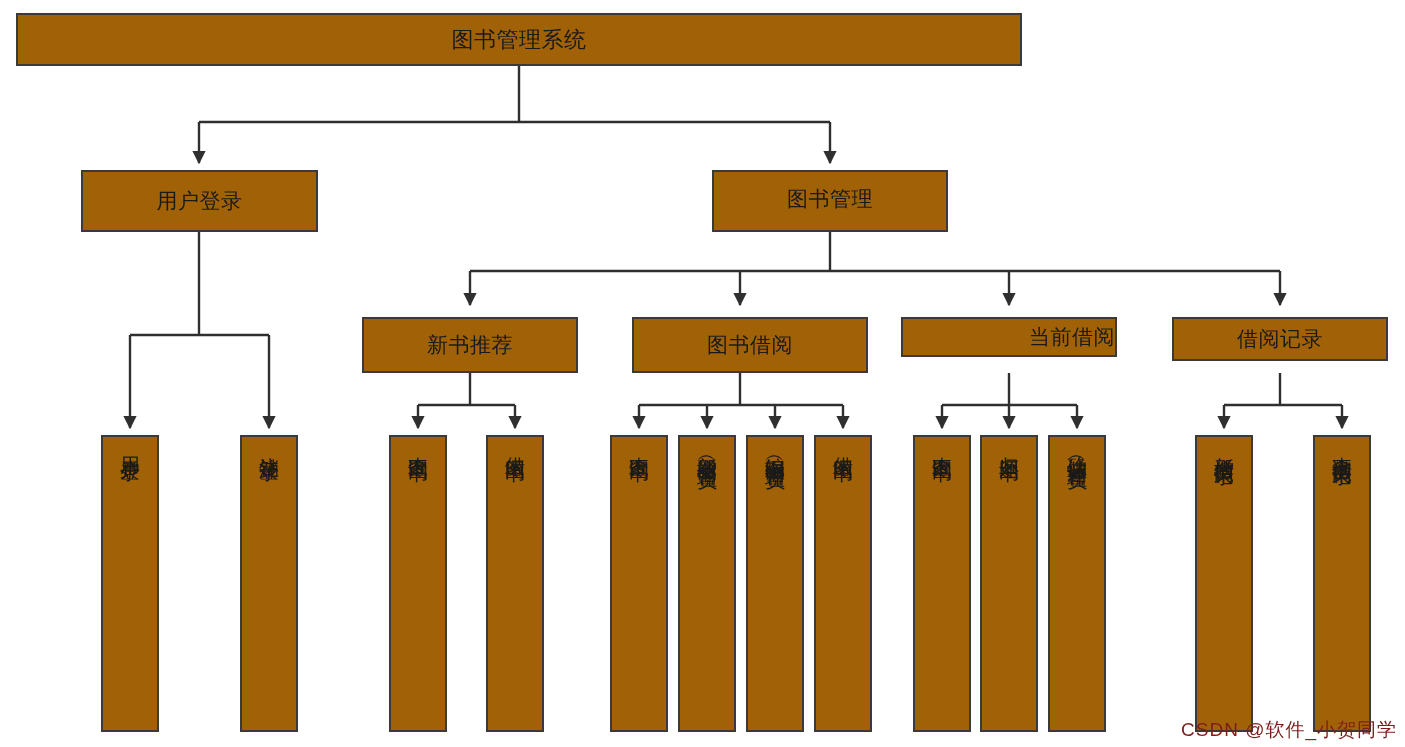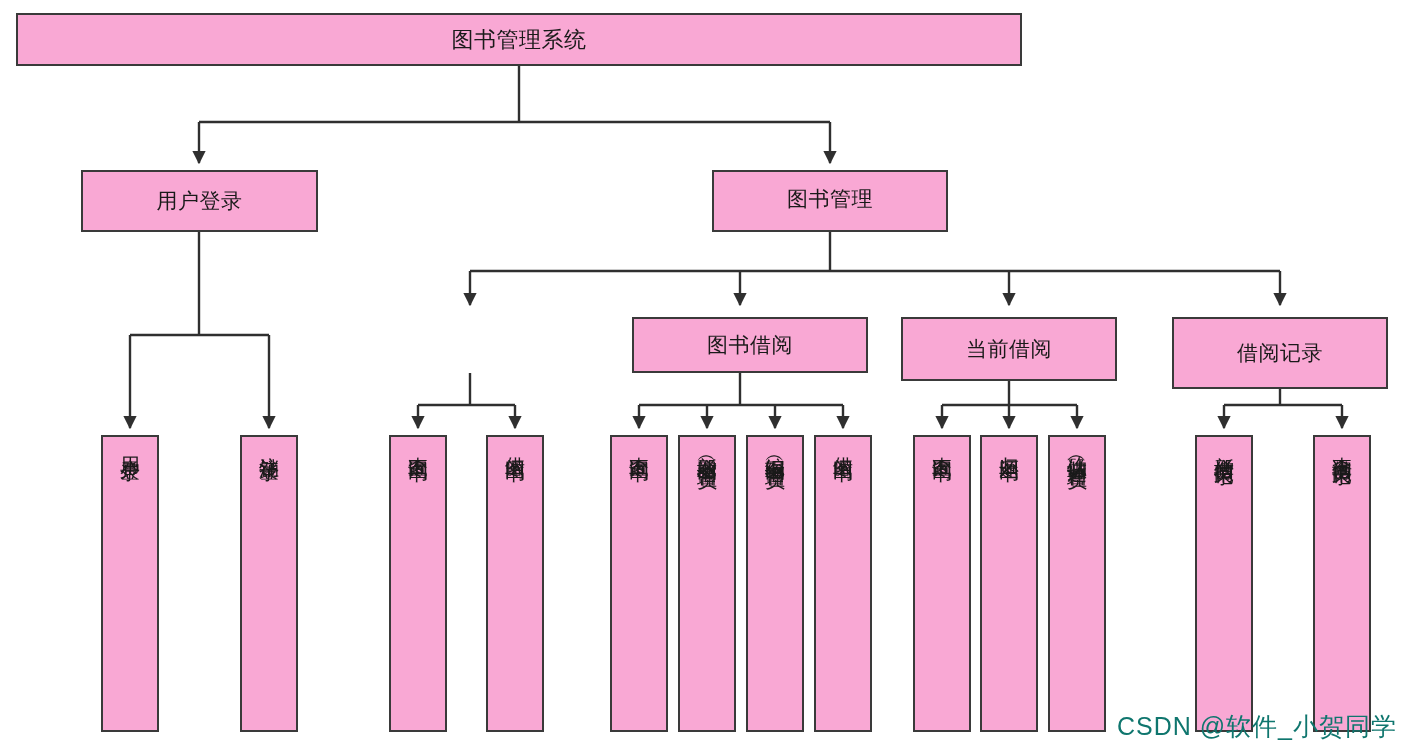--- a/index.html
+++ b/index.html
@@ -18,21 +18,21 @@
   #wires{
     position:absolute;
     left:0; top:0;
     width:1405px; height:747px;
     pointer-events:none;
   }
   
   .node{
     position:absolute;
     box-sizing:border-box;
-    background:#f9a8d4;
+    background:#a16207;
     border:2px solid #3a3a3a;
     display:flex;
     align-items:center;
     justify-content:center;
     color:#1a1a1a;
   }
   .node .label{
     display:block;
     text-align:center;
     line-height:1.18;
@@ -57,22 +57,22 @@
     line-height:1.05;
     letter-spacing:2px;
     white-space:nowrap;
     margin:0 auto;
   }
   
   #watermark{
     position:absolute;
     right:8px;
     bottom:4px;
-    font-size:25px;
-    color:#0f766e;
+    font-size:19px;
+    color:#7f1d1d;
     letter-spacing:1px;
     white-space:nowrap;
     user-select:none;
   }
 </style>
 </head>
 <body>
 
 <div id="canvas">
 
@@ -133,30 +133,33 @@
   </div>
 
   <div class="node horiz" style="left:81px; top:170px; width:237px; height:62px;">
     <span class="label">用户登录</span>
   </div>
 
   <div class="node horiz" style="left:712px; top:170px; width:236px; height:62px;font-family:Liberation Mono, monospace;">
     <span class="label">图书管理</span>
   </div>
 
+  <div class="node horiz" style="left:362px; top:317px; width:216px; height:56px;">
+    <span class="label">新书推荐</span>
+  </div>
 
   <div class="node horiz" style="left:632px; top:317px; width:236px; height:56px;">
     <span class="label">图书借阅</span>
   </div>
 
-  <div class="node horiz" style="left:901px; top:317px; width:216px; height:64px;">
+  <div class="node horiz" style="left:901px; top:317px; width:216px; height:40px;justify-content:flex-end;">
     <span class="label">当前借阅</span>
   </div>
 
-  <div class="node horiz" style="left:1172px; top:317px; width:216px; height:72px;">
+  <div class="node horiz" style="left:1172px; top:317px; width:216px; height:44px;">
     <span class="label">借阅记录</span>
   </div>
 
   <div class="node vert" style="left:101px; top:435px; width:58px; height:297px;">
     <span class="label">用户登录</span>
   </div>
 
   <div class="node vert" style="left:240px; top:435px; width:58px; height:297px;">
     <span class="label">注销登录</span>
   </div>

